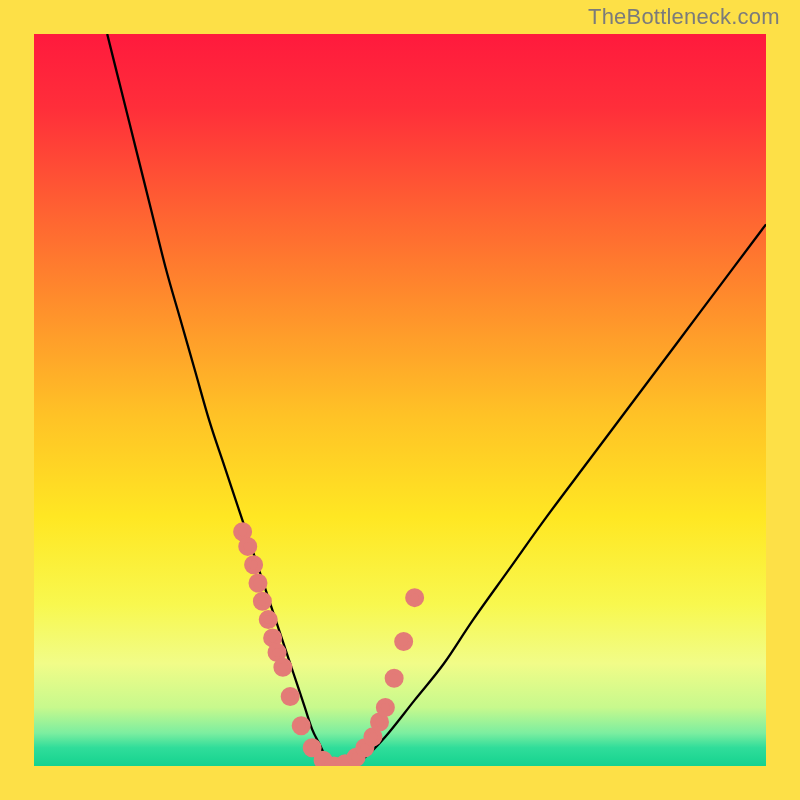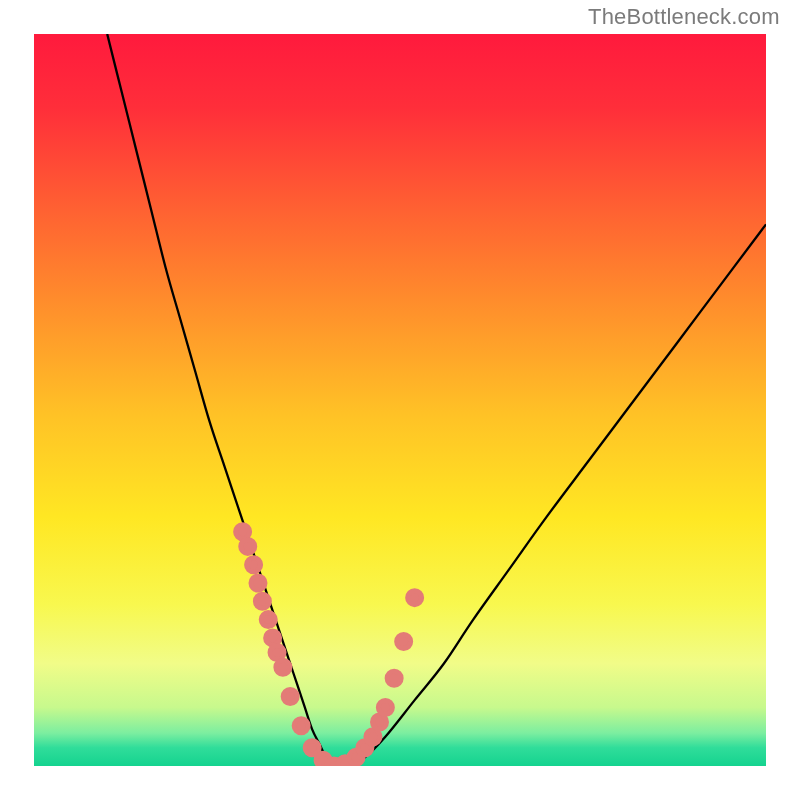--- a/index.html
+++ b/index.html
@@ -8,21 +8,21 @@
     width: 800px;
     height: 800px;
     background: #000;
     overflow: hidden;
     font-family: Arial, Helvetica, sans-serif;
   }
   .stage {
     position: relative;
     width: 800px;
     height: 800px;
-    background: #ffffff;
+    background: #fde047;
   }
   .watermark {
     position: absolute;
     color: #7b7b7b;
     font-size: 22px;
     font-weight: 400;
     letter-spacing: 0.2px;
     user-select: none;
   }
   svg {

